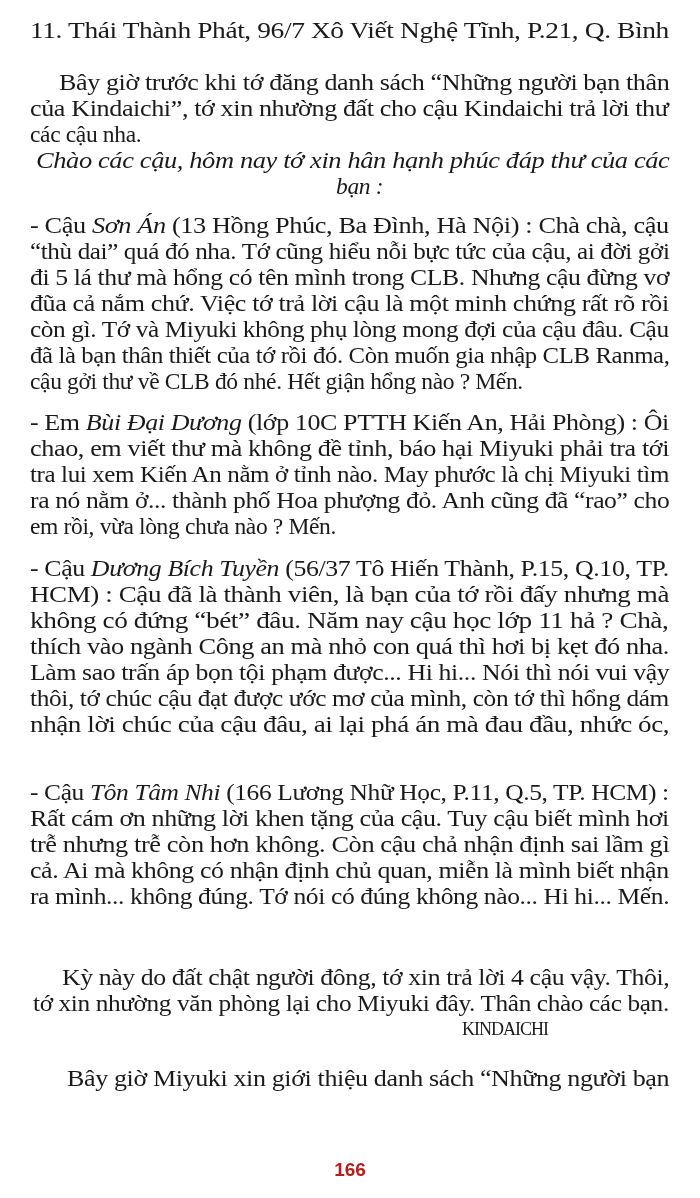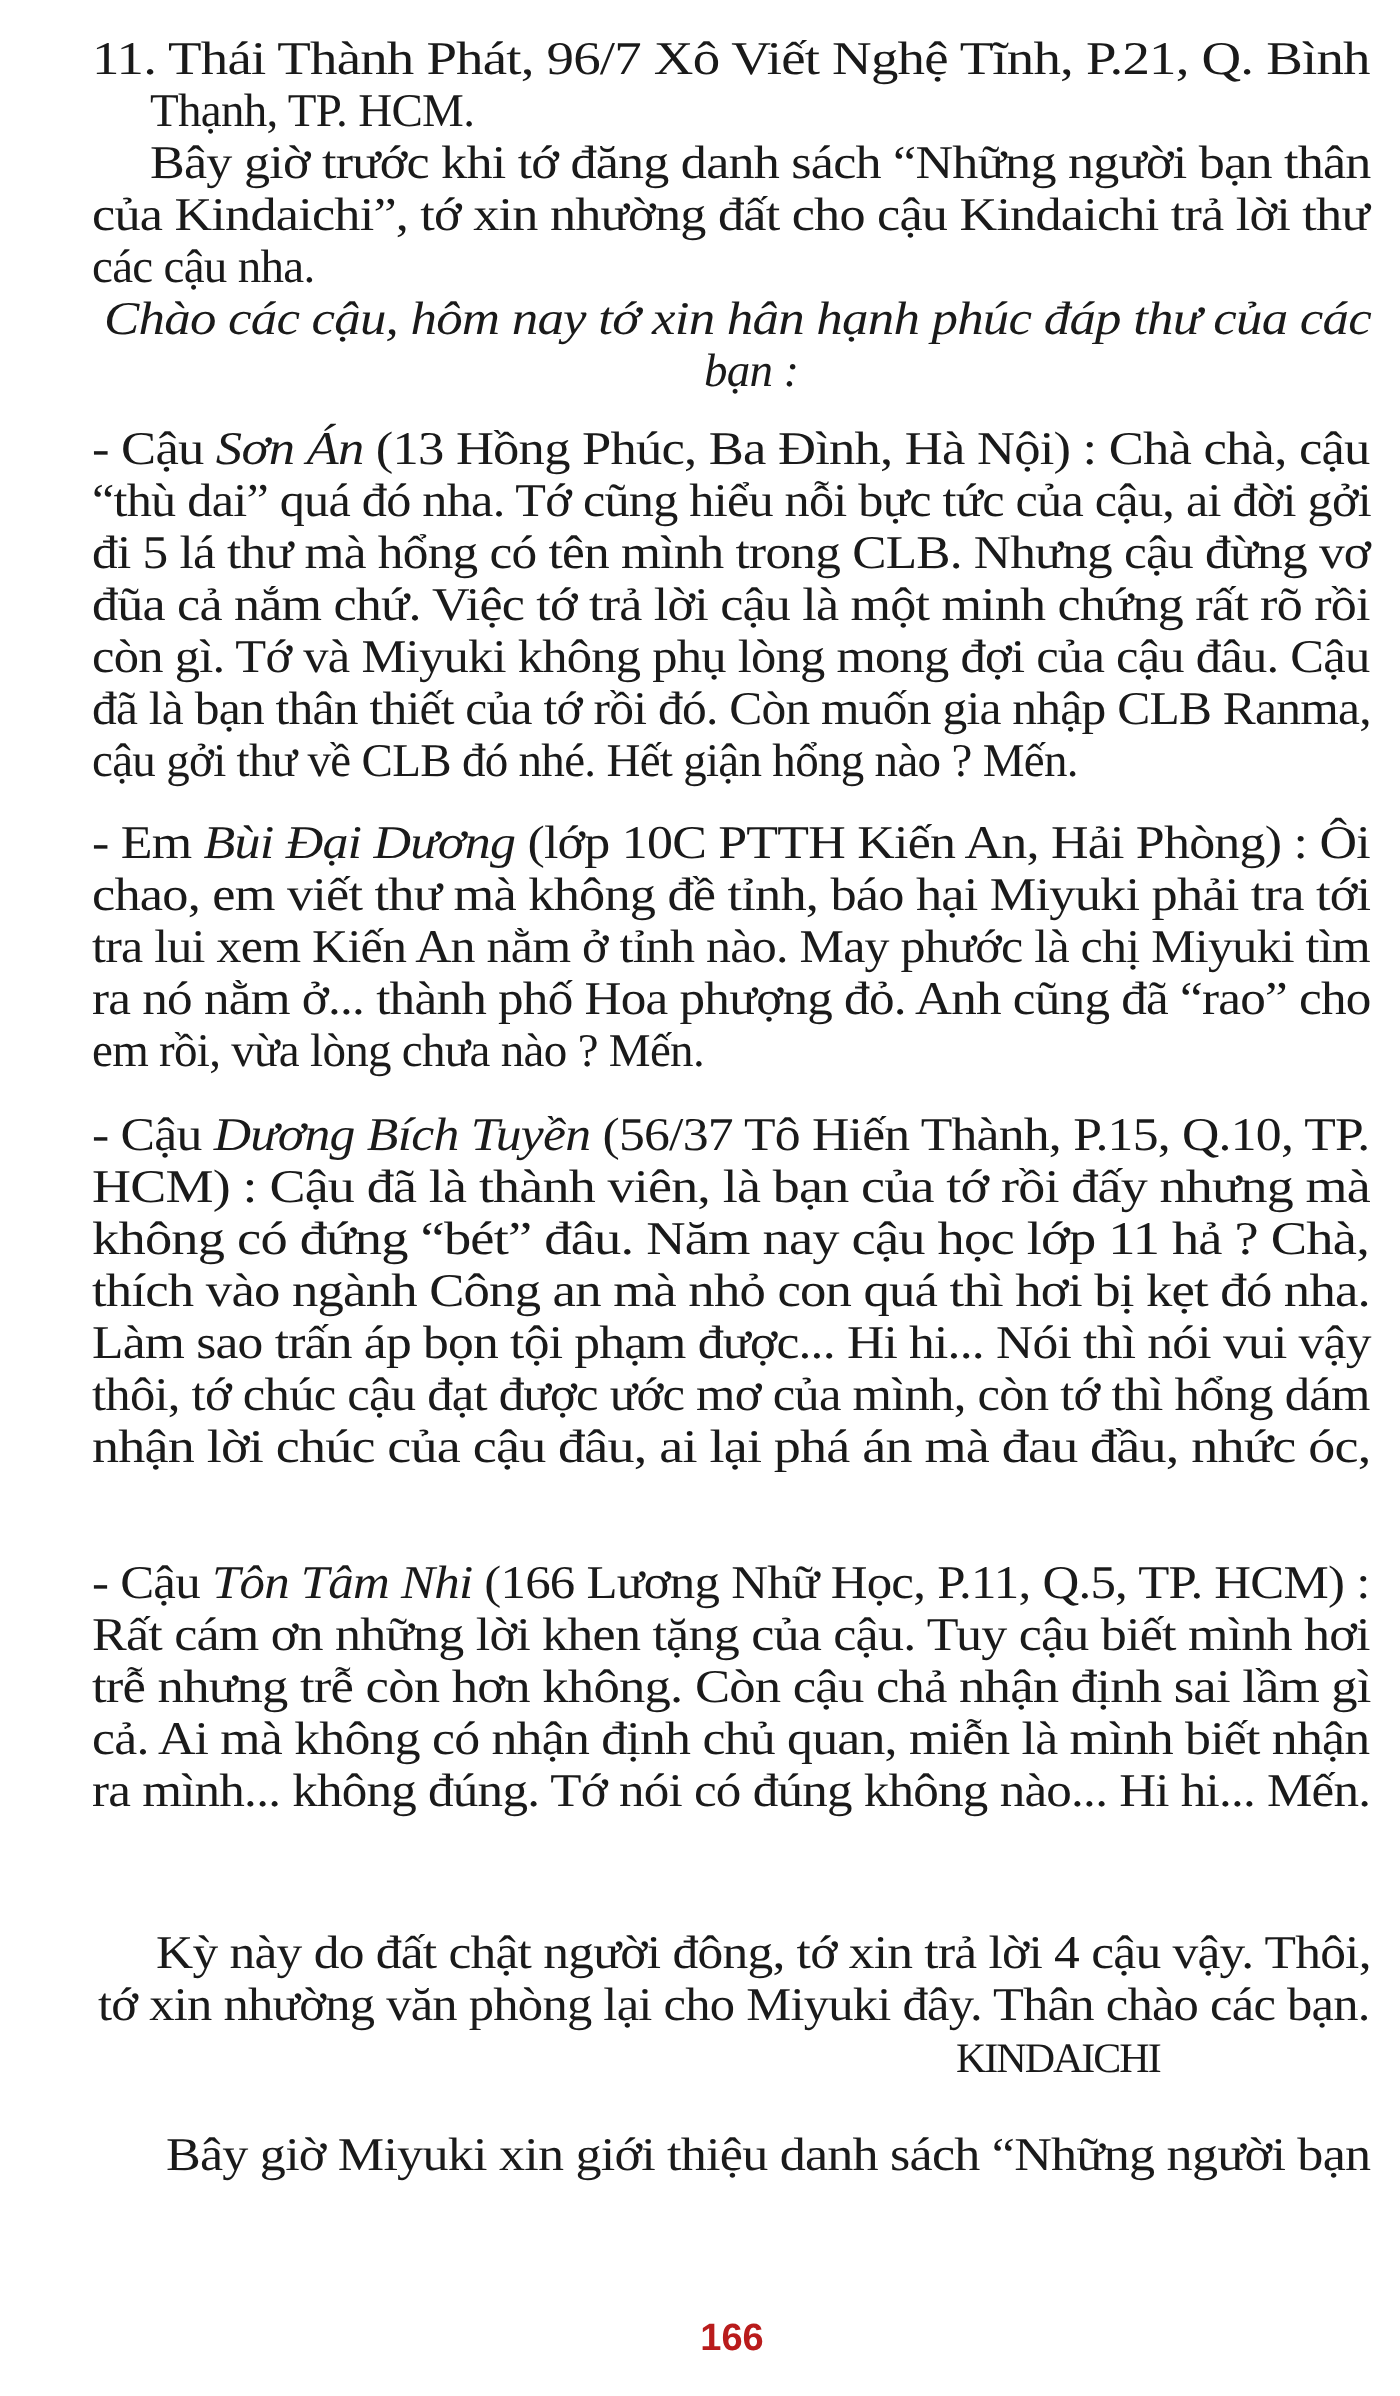--- a/index.html
+++ b/index.html
@@ -1,32 +1,31 @@
 <!DOCTYPE html>
 <html><head>
 <meta charset="utf-8">
 <style>
   html, body { margin: 0; padding: 0; background: #ffffff; }
   body { width: 700px; height: 1198px; position: relative; overflow: hidden;
          font-family: "Liberation Serif", "DejaVu Serif", serif; color: #1a1a1a; }
-  .page { position: absolute; left: 16px; top: 0; width: 648px; height: 1198px; }
+  .page { position: absolute; left: 0; top: 0; width: 648px; height: 1198px; }
   .ln { position: absolute; white-space: nowrap; font-size: 23.5px; line-height: 26px;
         letter-spacing: -0.35px; transform-origin: left top; }
   .ln i, .it { font-style: italic; }
   .folio { position: absolute; top: 1159px; left: 0; width: 700px; text-align: center;
            font-family: "Liberation Sans", "DejaVu Sans", sans-serif; font-weight: bold;
            font-size: 19px; color: #b91c1c; }
 </style>
 </head>
 <body>
 
 <div class="page">
 
   <div class="ln" style="left: 30px; top: 17px; transform: scaleX(1.16819);">11. Thái Thành Phát, 96/7 Xô Viết Nghệ Tĩnh, P.21, Q. Bình</div>
-  <div class="ln" style="left:59px;top:43px;">Thạnh, TP. HCM.</div>
 
   <div class="ln" style="left: 59px; top: 69px; transform: scaleX(1.10909);">Bây giờ trước khi tớ đăng danh sách “Những người bạn thân</div>
   <div class="ln" style="left: 30px; top: 95px; transform: scaleX(1.1113);">của Kindaichi”, tớ xin nhường đất cho cậu Kindaichi trả lời thư</div>
   <div class="ln" style="left:30px;top:121px;">các cậu nha.</div>
 
   <div class="ln it" style="left: 36px; top: 147px; transform: scaleX(1.12633);">Chào các cậu, hôm nay tớ xin hân hạnh phúc đáp thư của các</div>
   <div class="ln it" style="left:336px;top:173px;">bạn :</div>
 
   <div class="ln" style="left: 30px; top: 212px; transform: scaleX(1.11909);"><span>- Cậu </span><i>Sơn Án</i><span> (13 Hồng Phúc, Ba Đình, Hà Nội) : Chà chà, cậu</span></div>
   <div class="ln" style="left: 30px; top: 238px; transform: scaleX(1.06856);">“thù dai” quá đó nha. Tớ cũng hiểu nỗi bực tức của cậu, ai đời gởi</div>
@@ -51,18 +50,18 @@
   <div class="ln" style="left: 30px; top: 711px; transform: scaleX(1.15135);">nhận lời chúc của cậu đâu, ai lại phá án mà đau đầu, nhức óc,</div>
 
   <div class="ln" style="left: 30px; top: 779px; transform: scaleX(1.08305);"><span>- Cậu </span><i>Tôn Tâm Nhi</i><span> (166 Lương Nhữ Học, P.11, Q.5, TP. HCM) :</span></div>
   <div class="ln" style="left: 30px; top: 805px; transform: scaleX(1.10745);">Rất cám ơn những lời khen tặng của cậu. Tuy cậu biết mình hơi</div>
   <div class="ln" style="left: 30px; top: 831px; transform: scaleX(1.12105);">trễ nhưng trễ còn hơn không. Còn cậu chả nhận định sai lầm gì</div>
   <div class="ln" style="left: 30px; top: 857px; transform: scaleX(1.10172);">cả. Ai mà không có nhận định chủ quan, miễn là mình biết nhận</div>
   <div class="ln" style="left: 30px; top: 883px; transform: scaleX(1.08673);">ra mình... không đúng. Tớ nói có đúng không nào... Hi hi... Mến.</div>
 
   <div class="ln" style="left: 62px; top: 964px; transform: scaleX(1.09567);">Kỳ này do đất chật người đông, tớ xin trả lời 4 cậu vậy. Thôi,</div>
   <div class="ln" style="left: 33px; top: 990px; transform: scaleX(1.07614);">tớ xin nhường văn phòng lại cho Miyuki đây. Thân chào các bạn.</div>
-  <div class="ln" style="left:462px;top:1016px;font-size:21px;letter-spacing:-1px;">KINDAICHI</div>
+  <div class="ln" style="left:462px;top:1016px;font-size:18px;letter-spacing:-1px;">KINDAICHI</div>
 
   <div class="ln" style="left: 67px; top: 1065px; transform: scaleX(1.10866);">Bây giờ Miyuki xin giới thiệu danh sách “Những người bạn</div>
 
   <div class="folio">166</div>
 </div>
 
 </body></html>

